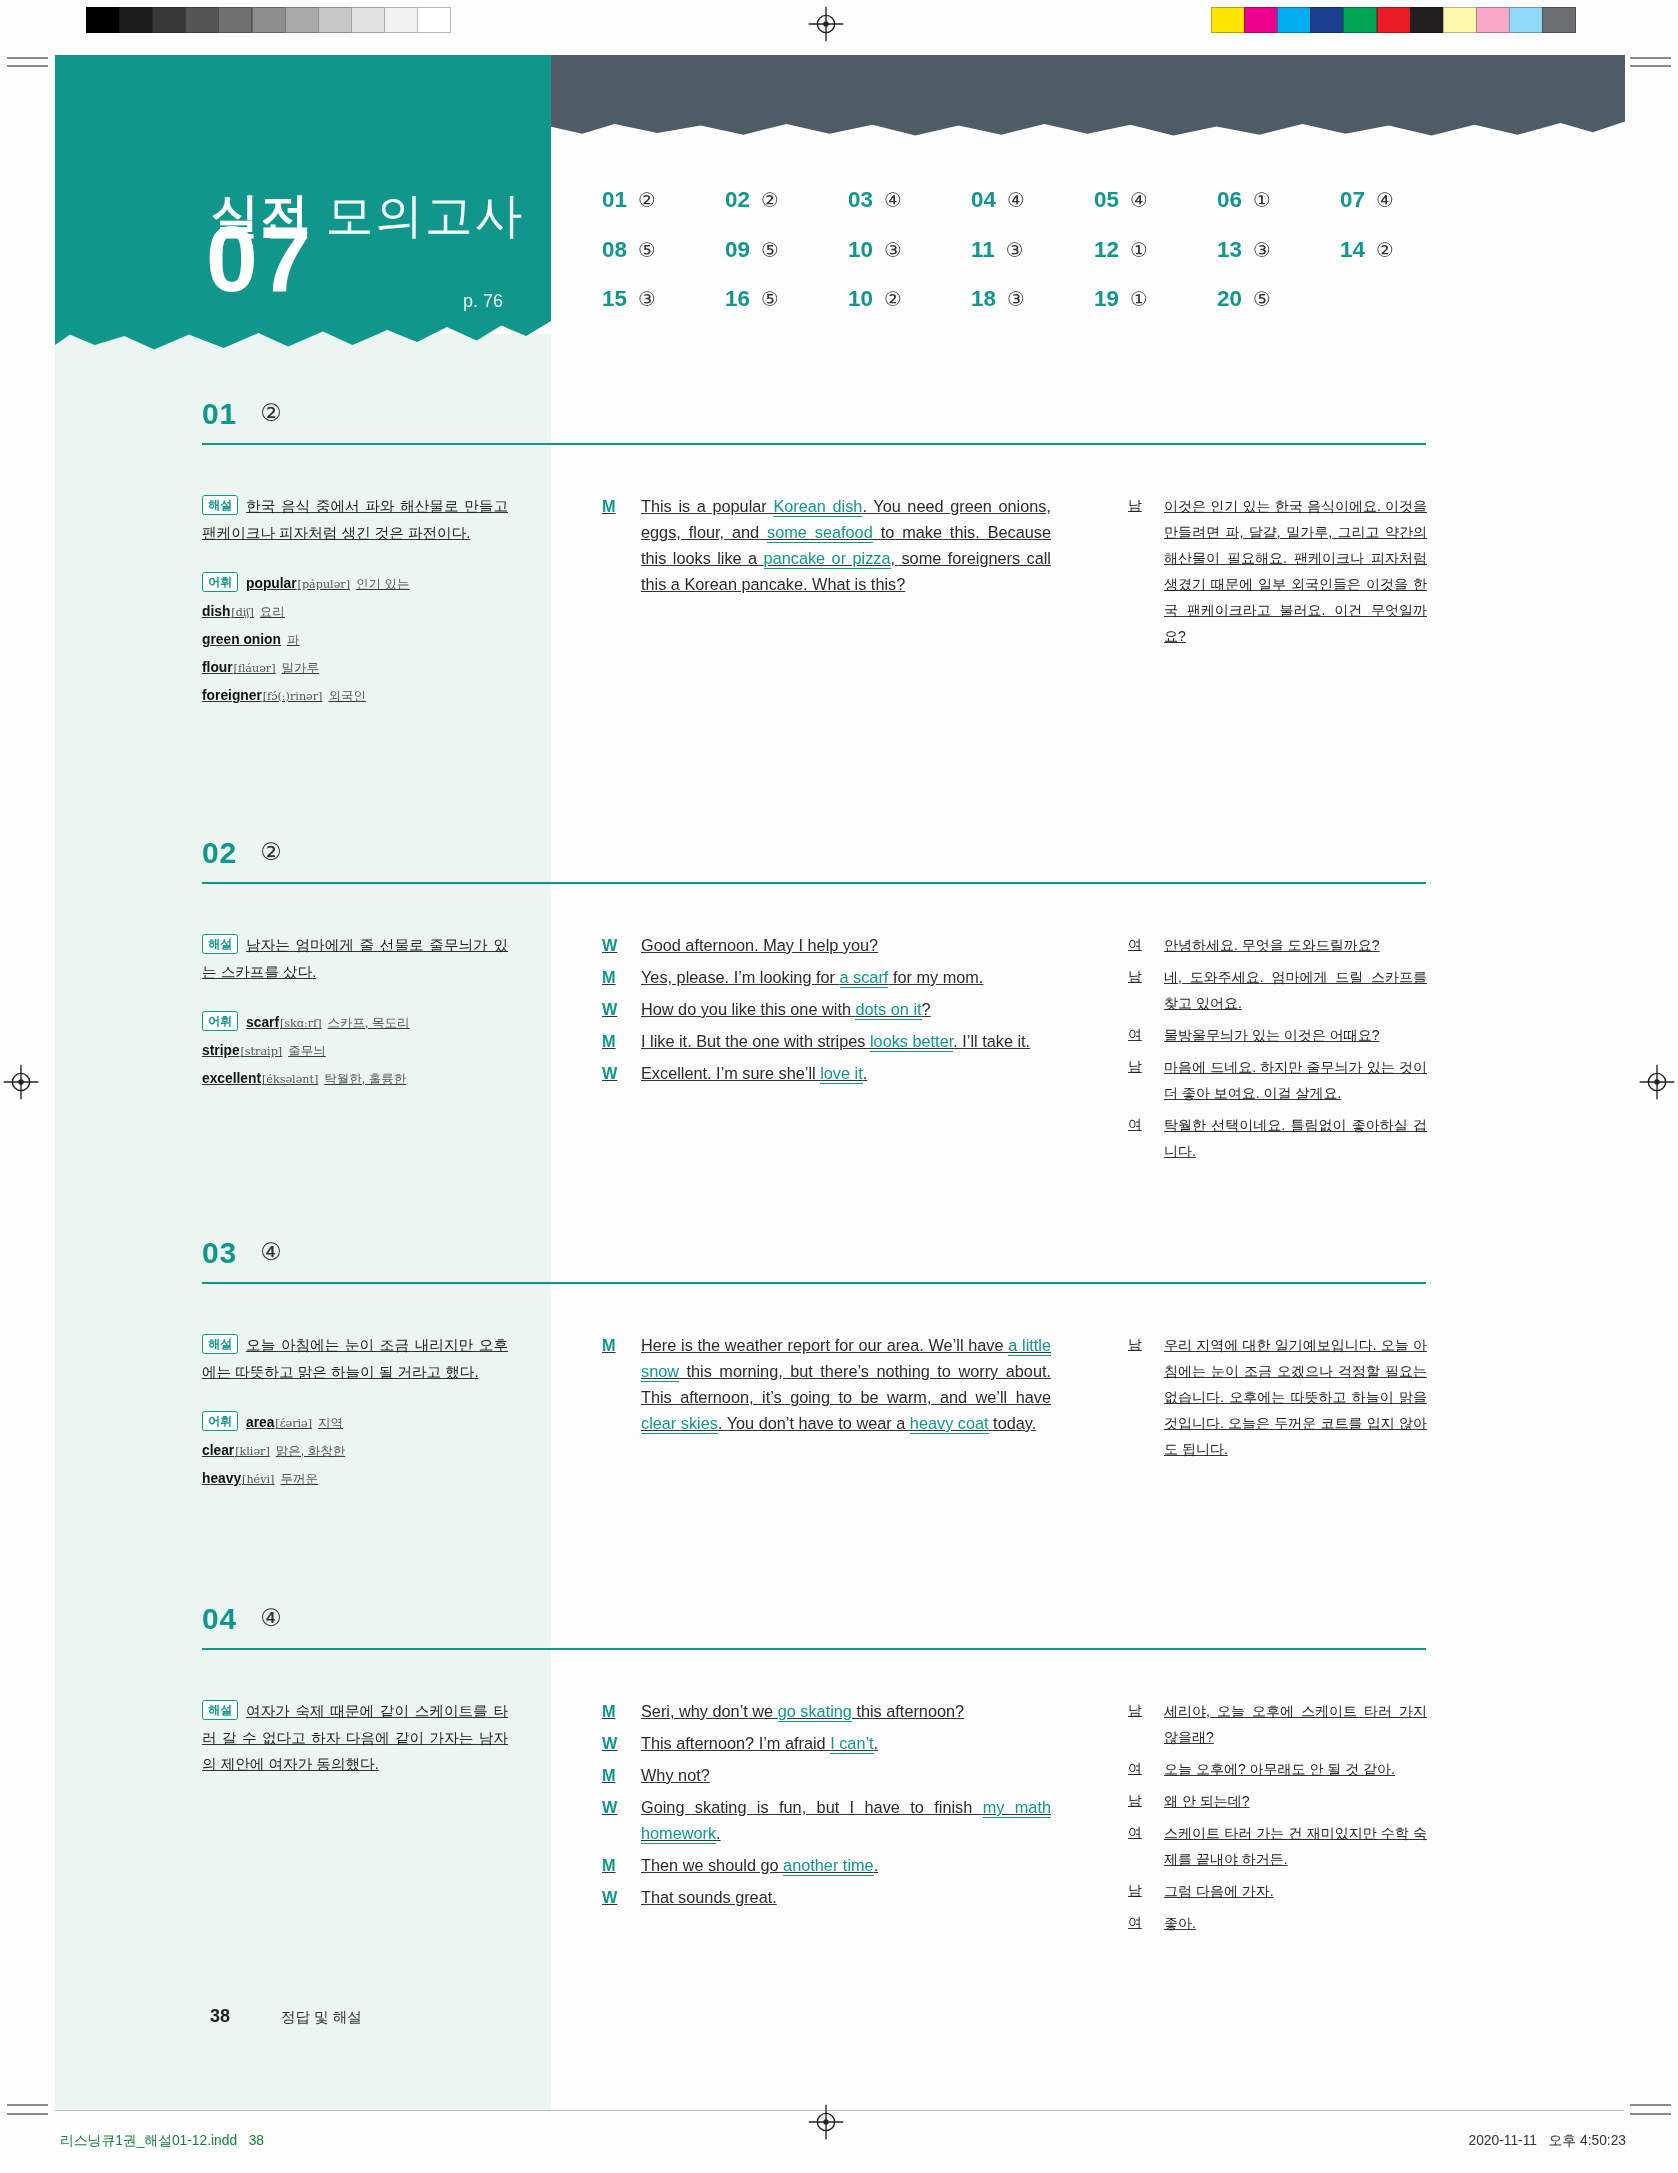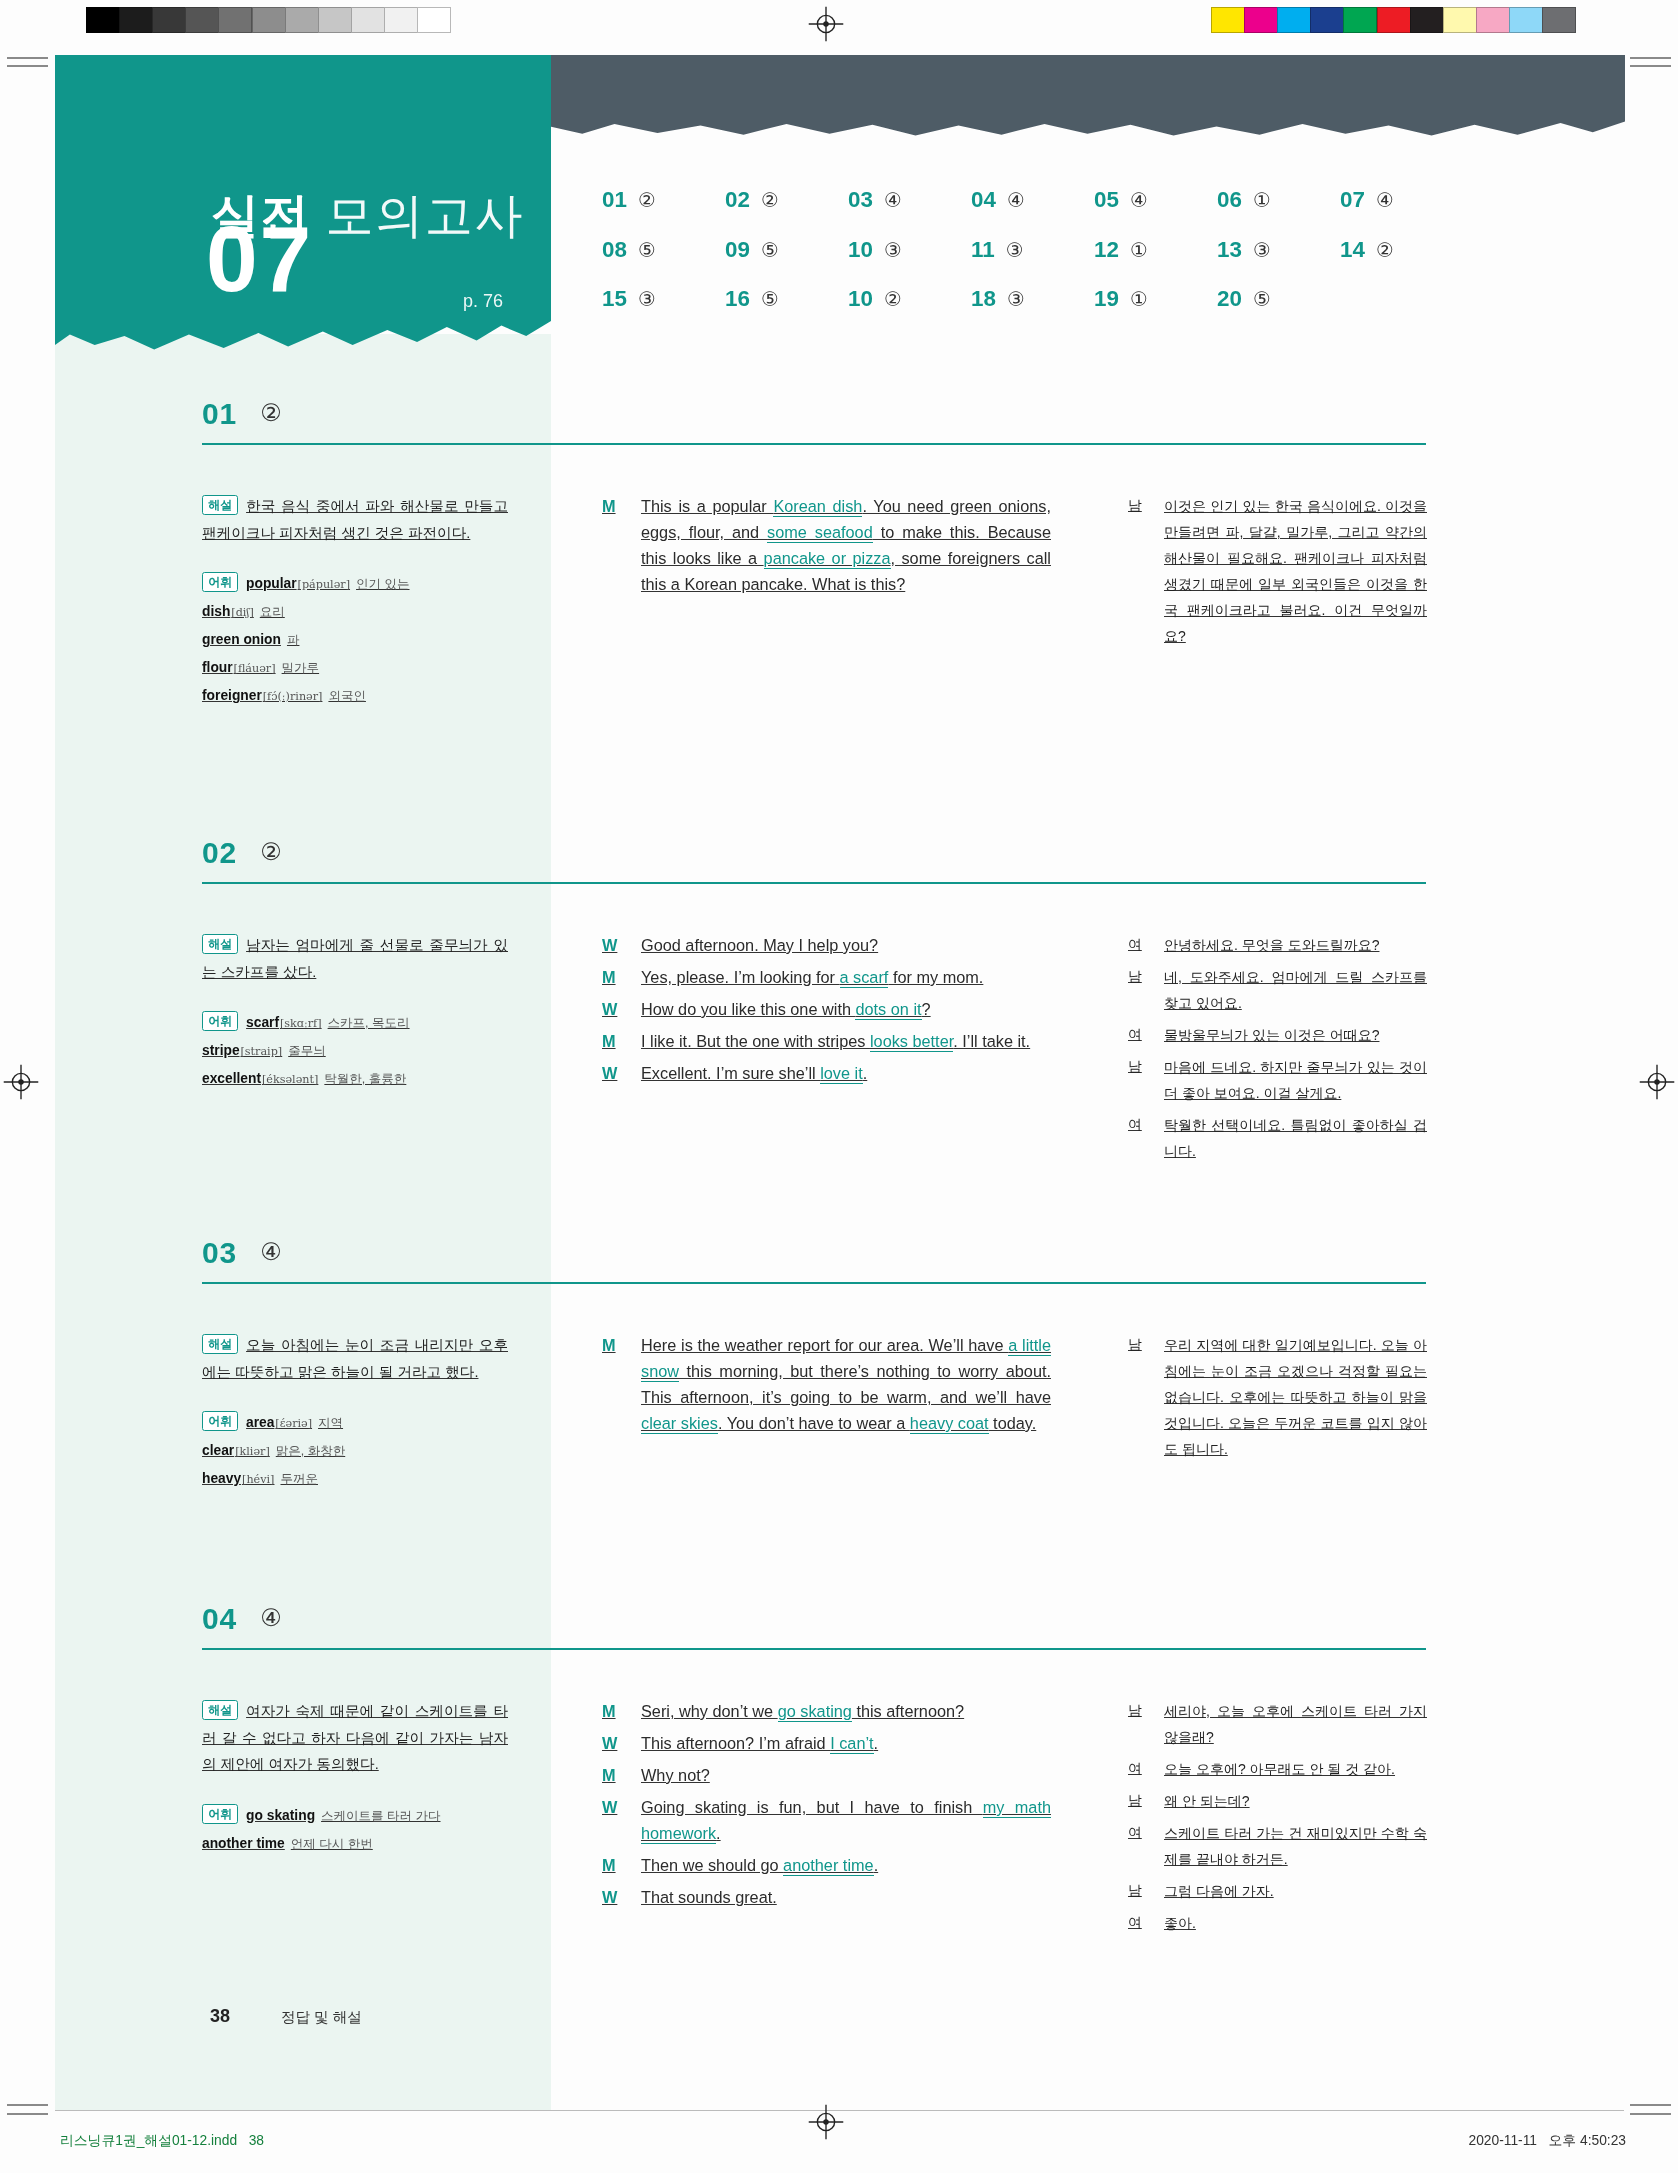--- a/index.html
+++ b/index.html
@@ -298,24 +298,20 @@
           <span class="spk-ko">남</span>
           <p class="ko-text">우리 지역에 대한 일기예보입니다. 오늘 아침에는 눈이 조금 오겠으나 걱정할 필요는 없습니다. 오후에는 따뜻하고 하늘이 맑을 것입니다. 오늘은 두꺼운 코트를 입지 않아도 됩니다.</p>
         </div>
       </div>
     </section>
     <section class="sec s3">
       <div class="sec-head"><span class="sec-no">04</span><span class="sec-ans">④</span></div>
       <div class="sec-rule"></div>
       <div class="col col-exp">
         <p class="exp"><span class="badge">해설</span>여자가 숙제 때문에 같이 스케이트를 타러 갈 수 없다고 하자 다음에 같이 가자는 남자의 제안에 여자가 동의했다.</p>
-        <div class="vocab">
-          <div class="vline"><span class="badge">어휘</span><span class="vword">go skating</span><span class="vmean">스케이트를 타러 가다</span></div>
-          <div class="vline"><span class="vword">another time</span><span class="vmean">언제 다시 한번</span></div>
-        </div>
       </div>
       <div class="col col-en">
         <div class="dlg-row">
           <span class="spk">M</span>
           <p class="dlg-text"><span>Seri, why don’t we </span><span class="hl">go skating</span><span> this afternoon?</span></p>
         </div>
         <div class="dlg-row">
           <span class="spk">W</span>
           <p class="dlg-text"><span>This afternoon? I’m afraid </span><span class="hl">I can’t</span><span>.</span></p>
         </div>

